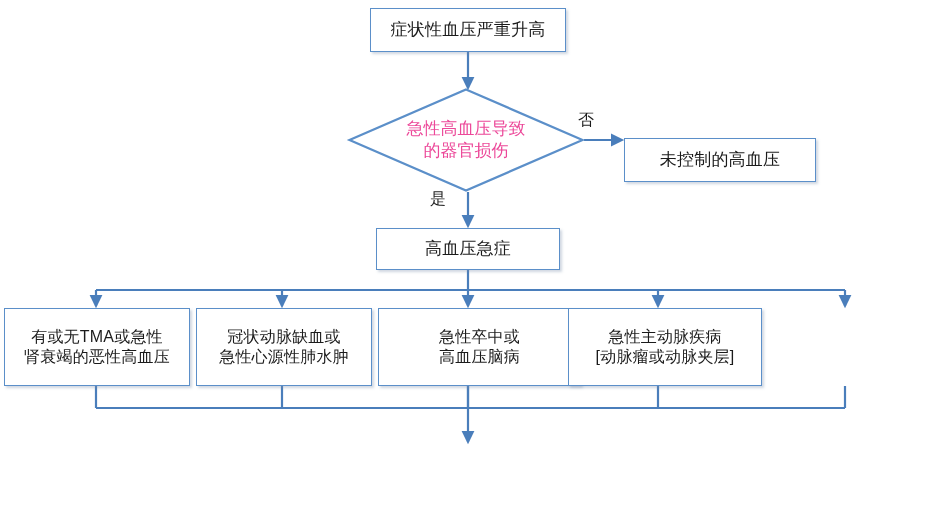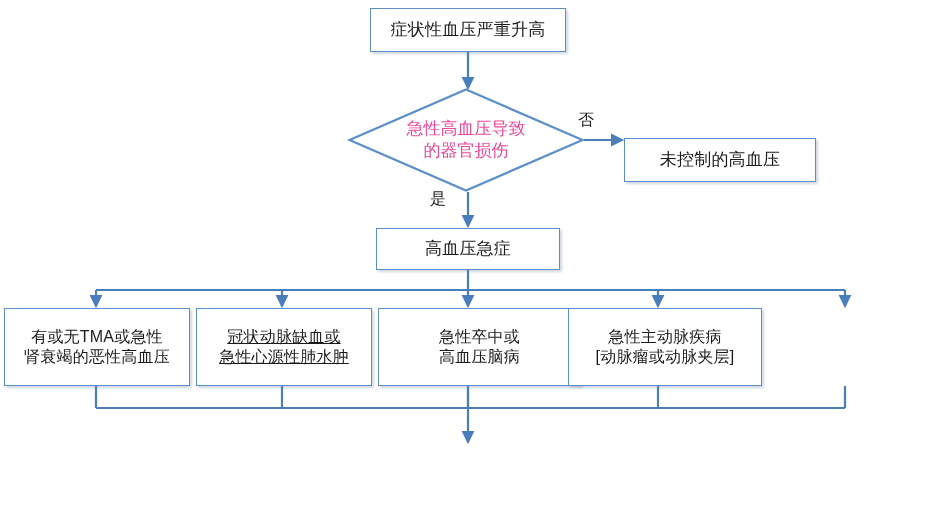--- a/index.html
+++ b/index.html
@@ -130,21 +130,21 @@
 
   <div class="edge-label" style="left:430px; top:191px;">是</div>
 
   <div class="node" style="left:624px; top:118px; width:192px; height:44px;margin-top:20px;">未控制的高血压</div>
 
   <div class="node" style="left:376px; top:228px; width:184px; height:42px;">高血压急症</div>
 
   <div class="node small" style="left:4px; top:308px; width:186px; height:78px;">有或无TMA或急性
 肾衰竭的恶性高血压</div>
 
-  <div class="node small" style="left:196px; top:308px; width:176px; height:78px;text-decoration:underline;">冠状动脉缺血或
+  <div class="node small" style="left:196px; top:308px; width:176px; height:78px;">冠状动脉缺血或
 急性心源性肺水肿</div>
 
   <div class="node small" style="left:378px; top:308px; width:203px; height:78px;">急性卒中或
 高血压脑病</div>
 
   <div class="node small" style="left:568px; top:308px; width:194px; height:78px;">急性主动脉疾病
 [动脉瘤或动脉夹层]</div>
 
 
 

